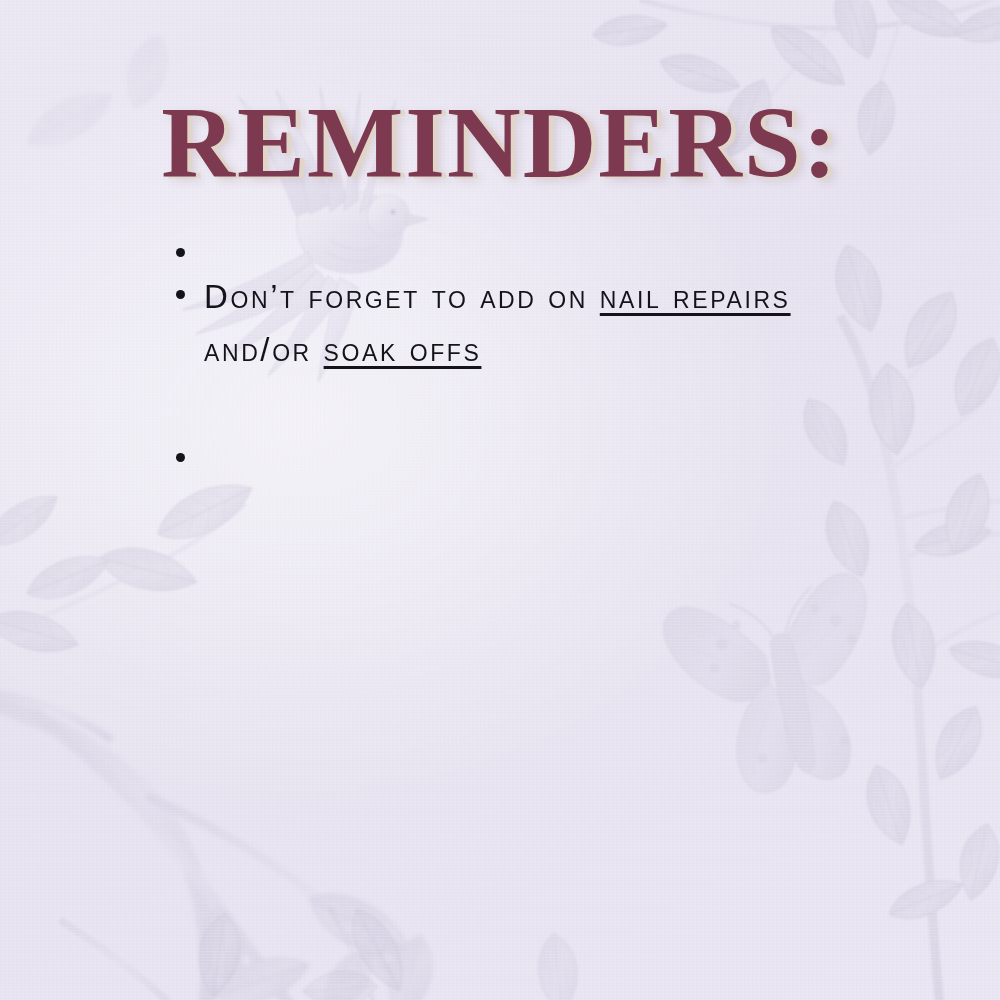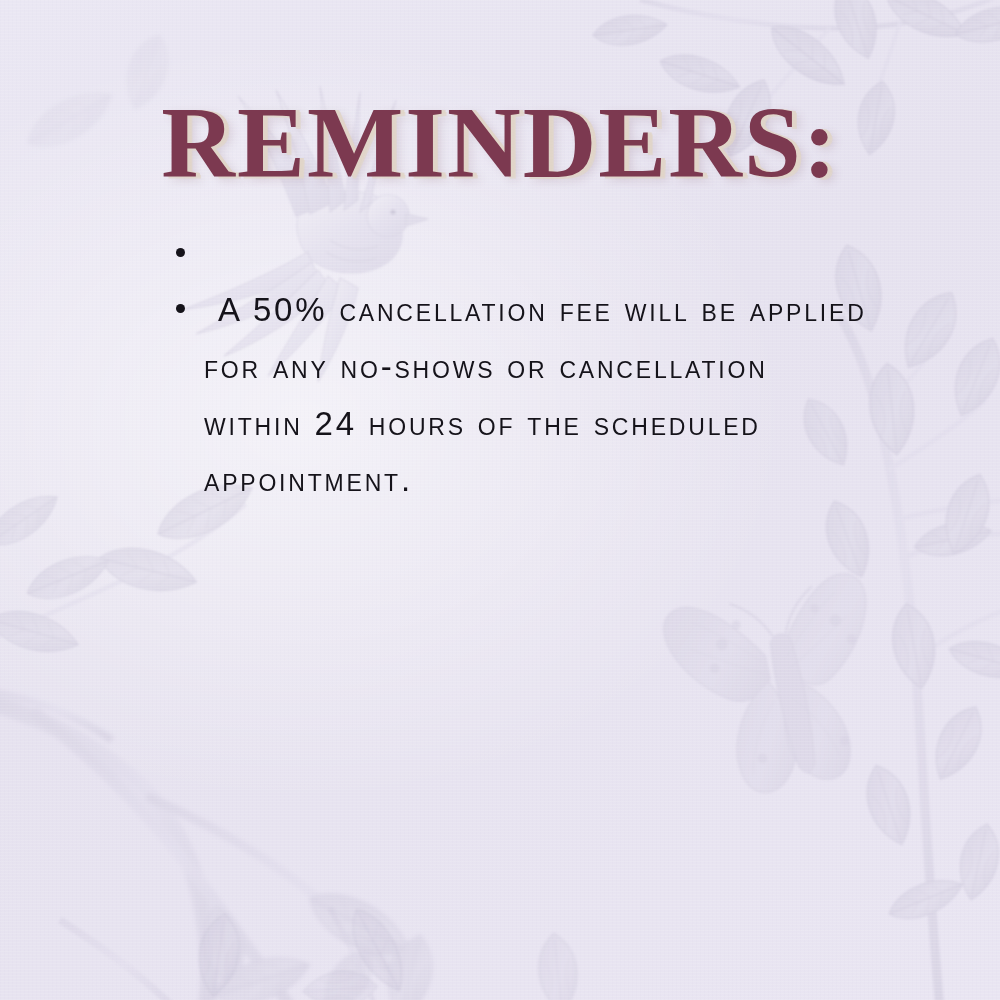--- a/index.html
+++ b/index.html
@@ -307,21 +307,24 @@
   <div id="content">
 
     <div id="title">REMINDERS:</div>
 
     <div id="bullets">
 
       <div class="bullet" id="bullet-1">
         <span class="dot"></span>
       </div>
 
+      <div class="bullet" id="bullet-2">
+        <span class="dot"></span>
+        <span><span class="cap">D</span><span>on’t forget to add on </span><span class="u">nail repairs</span><span> and/or </span><span class="u">soak offs</span></span>
+      </div>
 
       <div class="bullet" id="bullet-3">
         <span class="dot"></span>
-        <span><span class="cap lead">A 50%</span><span> cancellation fee will be applied for any no-shows or cancellation within </span><span class="cap">24</span><span> hours of the scheduled appointment.</span></span>
       </div>
 
     </div>
   </div>
 </div>
 
 </body></html>

